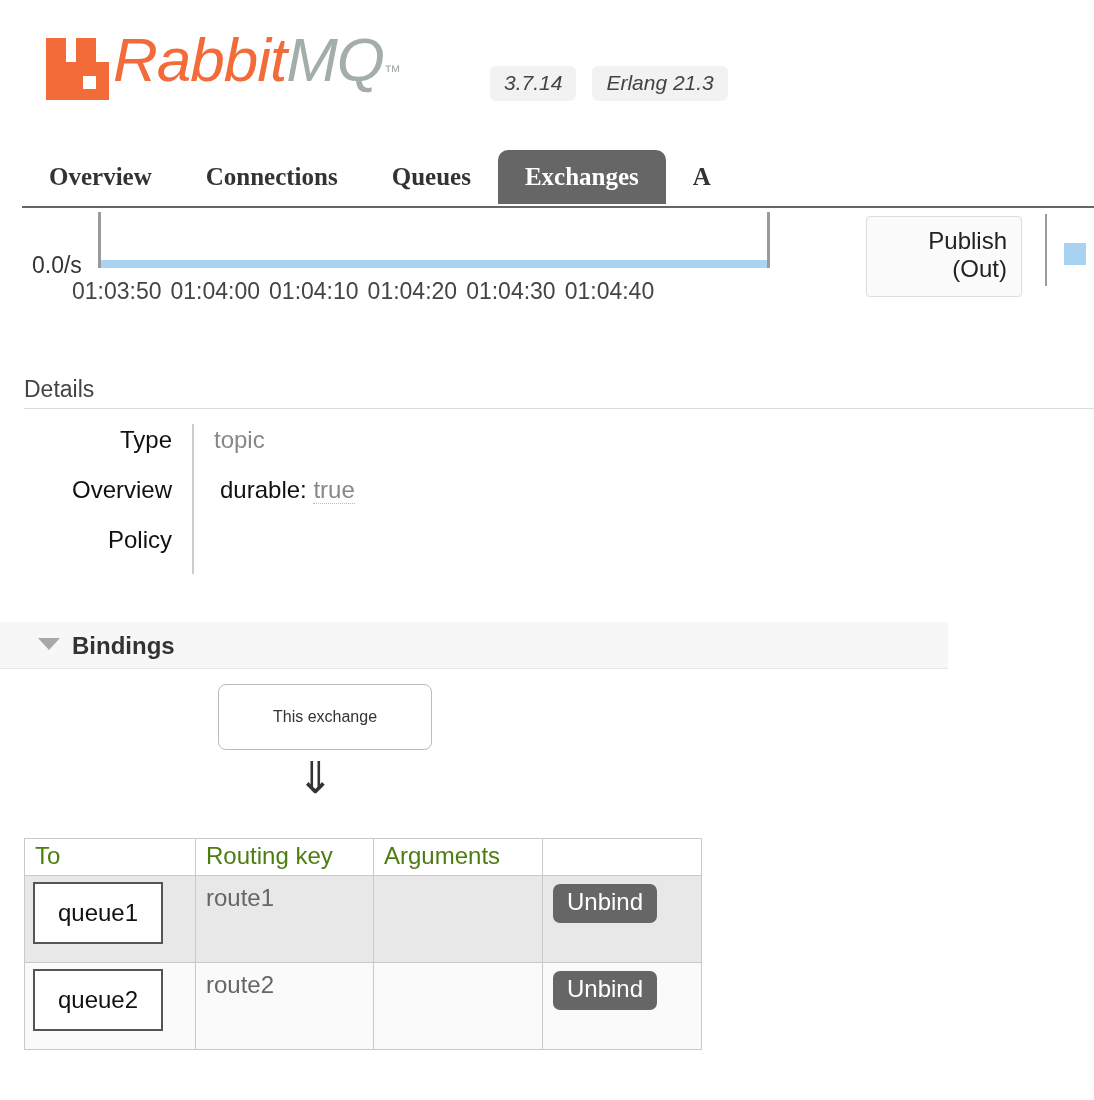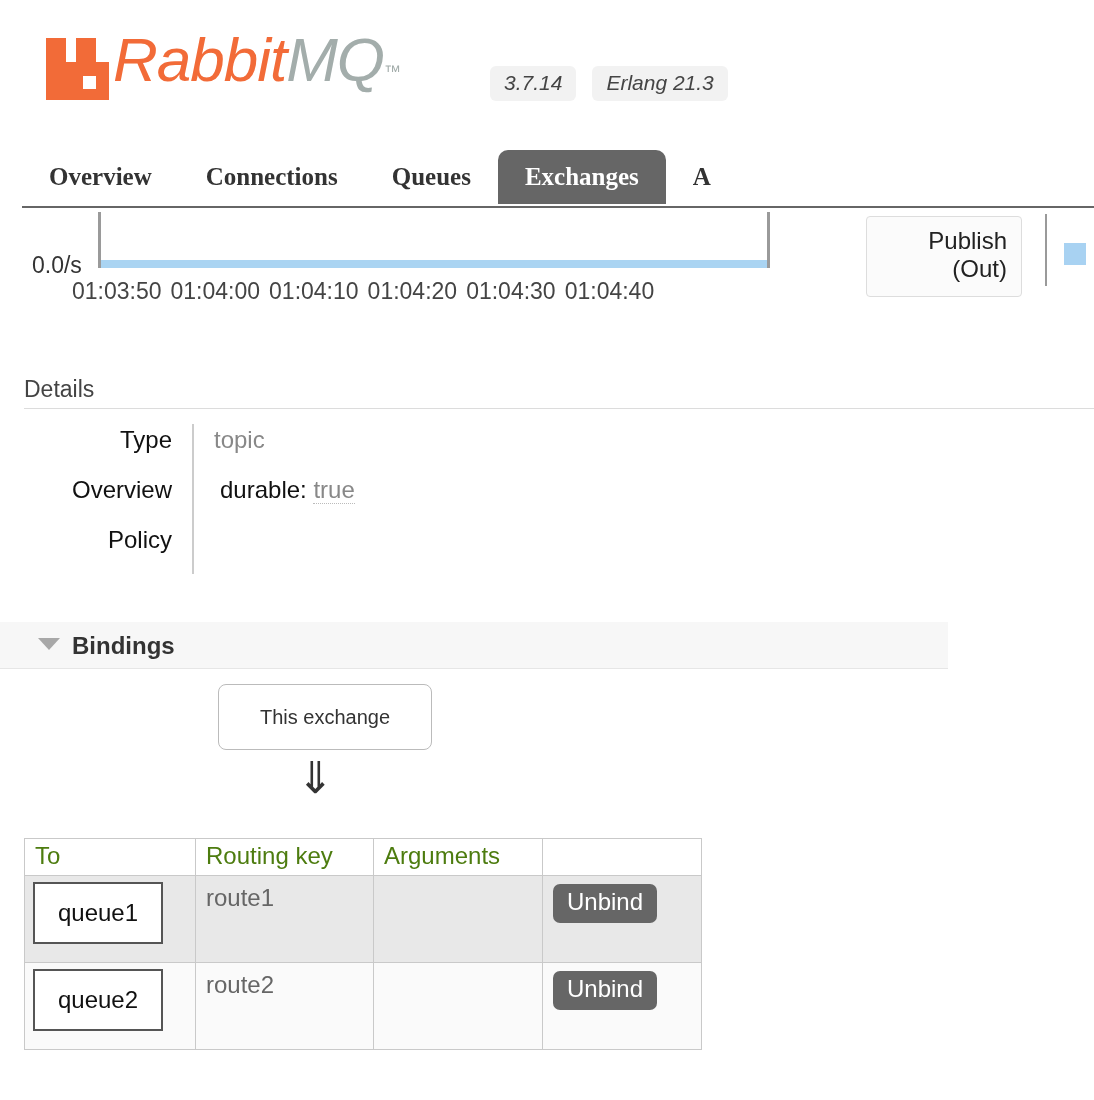--- a/index.html
+++ b/index.html
@@ -310,21 +310,21 @@
     top: 684px;
     width: 214px;
     height: 66px;
     box-sizing: border-box;
     border: 1px solid #bbbbbb;
     border-radius: 8px;
     background: #ffffff;
     display: flex;
     align-items: center;
     justify-content: center;
-    font-size: 20px;
+    font-size: 16px;
     color: #333;
   }
   .arrow-down {
     position: absolute;
     left: 297px;
     top: 756px;
     font-size: 44px;
     line-height: 44px;
     color: #333;
     font-family: "DejaVu Sans", sans-serif;

